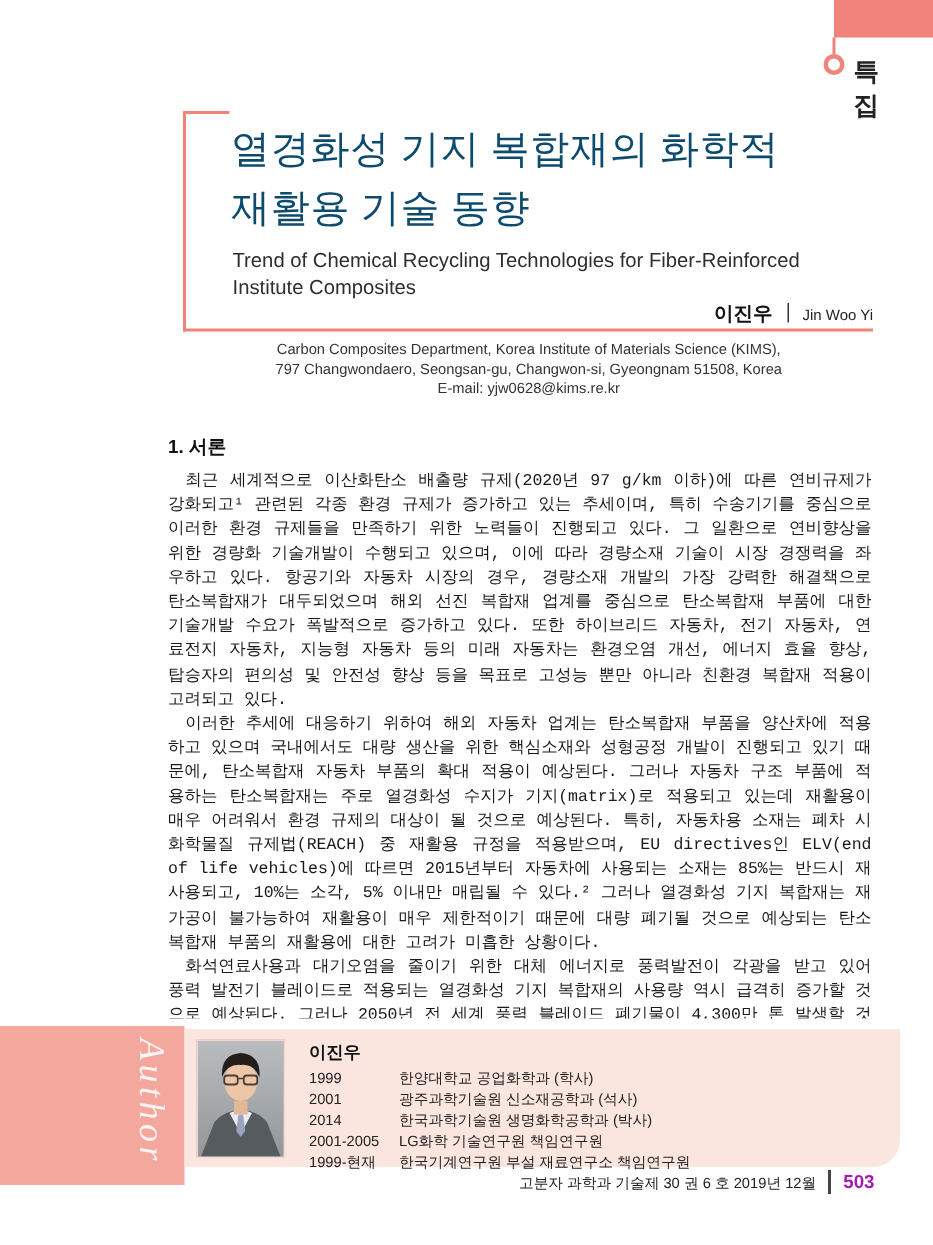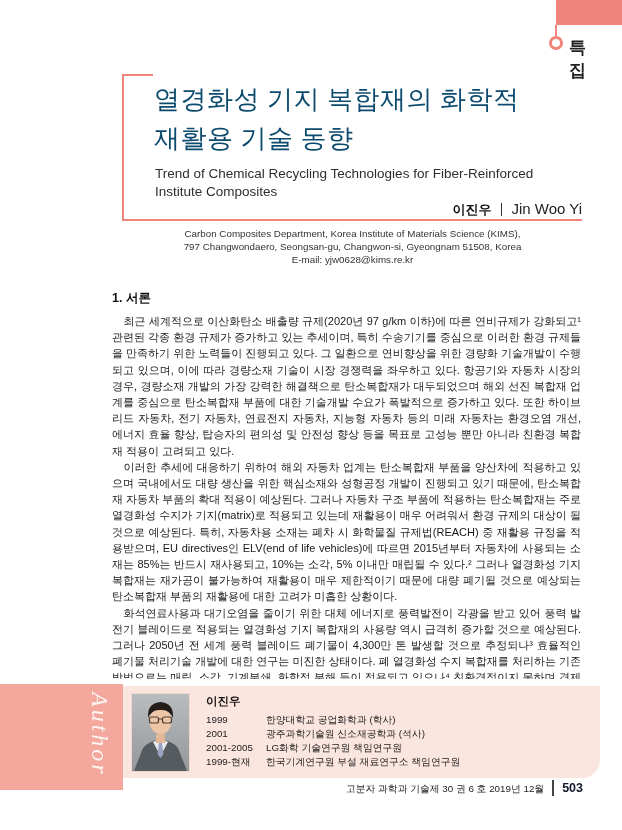--- a/index.html
+++ b/index.html
@@ -21,29 +21,29 @@
 
   .title { position:absolute; left:154px; top:80px; width:430px;
            font-family:"Liberation Serif","DejaVu Serif",serif;
            font-size:26px; line-height:39px; font-weight:500; color:#0c4a6e; letter-spacing:0.5px; }
   .subtitle { position:absolute; left:155px; top:165px; width:420px;
               font-size:13.5px; line-height:18px; color:#2e2e2e; }
 
   .author-line { position:absolute; left:123px; top:200px; width:459px; text-align:right; }
   .author-kr { font-size:13px; font-weight:bold; color:#111; }
   .author-sep { display:inline-block; width:1px; height:13px; background:#333; margin:0 9px 0 10px; vertical-align:-2px; }
-  .author-en { font-size:15px; color:#222; }
+  .author-en { font-size:10px; color:#222; }
 
   .affiliation { position:absolute; left:123px; top:227px; width:459px; text-align:center;
                  font-size:9.8px; line-height:13px; color:#333; }
 
   
   .section-heading { position:absolute; left:112px; top:290px; font-size:12.5px; font-weight:bold; color:#111; }
   .body-text { position:absolute; left:112px; top:313px; width:469px; height:366px; overflow:hidden;
-               font-family:Liberation Sans, sans-serif;
+               font-family:Liberation Mono, monospace;
                font-size:11px; line-height:16.2px; text-align:justify; color:#191919; }
   .body-text p { margin:0; text-indent:1.05em; }
 
   
   .author-band { position:absolute; left:0; top:684px; width:123px; height:106px; background:#f3a79d; }
   .author-vert { position:absolute; left:86px; top:692px; height:92px;
                  writing-mode:vertical-rl; text-orientation:sideways;
                  font-family:"Liberation Serif","DejaVu Serif",serif; font-style:italic;
                  font-size:24px; letter-spacing:3px; color:#fdf5f2; }
   .author-box { position:absolute; left:123px; top:686px; width:477px; height:92px;
@@ -55,21 +55,21 @@
   .career-row { display:flex; }
   .career-period { width:52px; flex:none; }
   .career-detail { padding-left:8px; }
 
   
   .footer { position:absolute; left:123px; top:780px; width:460px; text-align:right;
             font-size:9.8px; color:#222; }
   .footer-journal { }
   .footer-issue { margin-right:8px; }
   .footer-bar { display:inline-block; width:2px; height:16px; background:#444; vertical-align:-4px; margin-right:8px; }
-  .footer-page { font-size:12.5px; font-weight:bold; color:#0f172a; }
+  .footer-page { font-size:12.5px; font-weight:bold; color:#a21caf; }
 </style>
 </head>
 <body>
 
 <div class="page">
 
   <div class="feature-tab"></div>
   <div class="feature-stem"></div>
   <div class="feature-ring"></div>
   <div class="feature-label">특 집</div>
@@ -131,20 +131,24 @@
     <div class="career">
       <div class="career-row">
         <span class="career-period">1999</span>
         <span class="career-detail">한양대학교 공업화학과 (학사)</span>
       </div>
       <div class="career-row">
         <span class="career-period">2001</span>
         <span class="career-detail">광주과학기술원 신소재공학과 (석사)</span>
       </div>
       <div class="career-row">
+        <span class="career-period">2014</span>
+        <span class="career-detail">한국과학기술원 생명화학공학과 (박사)</span>
+      </div>
+      <div class="career-row">
         <span class="career-period">2001-2005</span>
         <span class="career-detail">LG화학 기술연구원 책임연구원</span>
       </div>
       <div class="career-row">
         <span class="career-period">1999-현재</span>
         <span class="career-detail">한국기계연구원 부설 재료연구소 책임연구원</span>
       </div>
     </div>
   </div>
 

